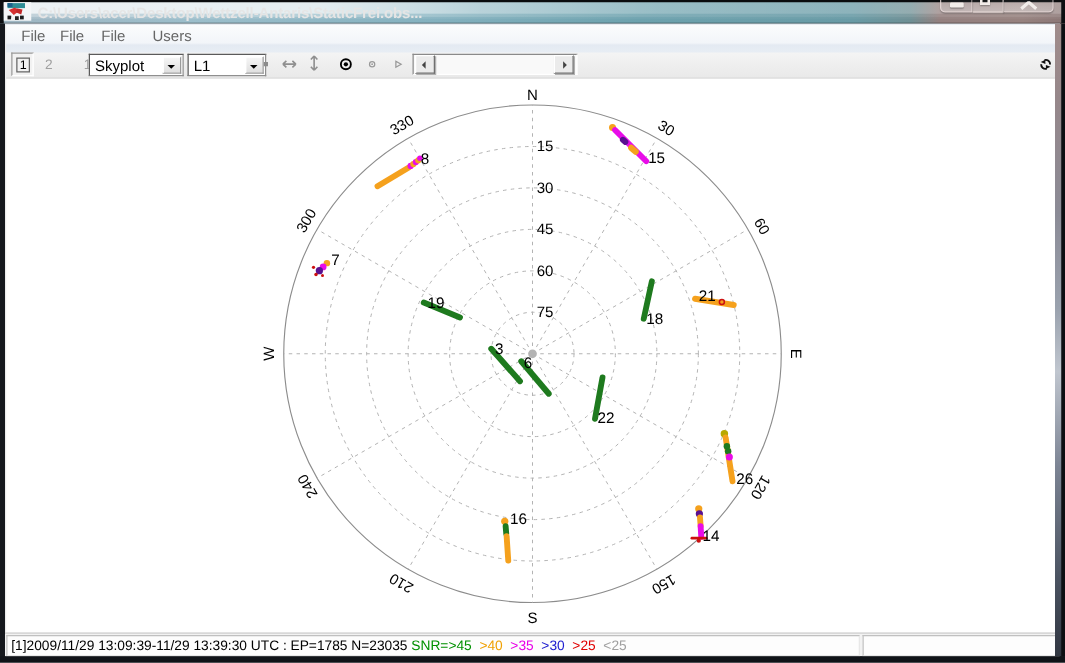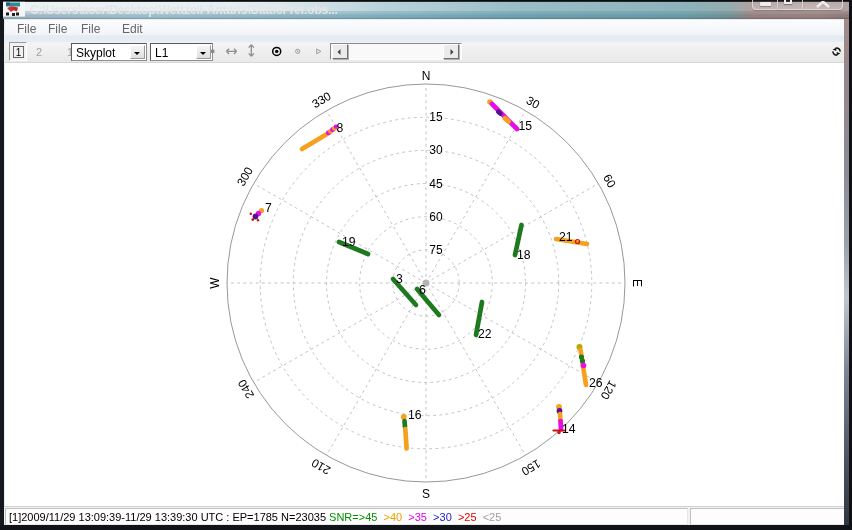--- a/index.html
+++ b/index.html
@@ -104,21 +104,21 @@
           <path d="M1 6 L7 0.8 L13 6" fill="none" stroke="#f2ece9" stroke-width="2.6"></path>
         </svg>
       </div>
     </div>
   </div>
   <div id="client"></div>
   <div id="menubar">
     <span style="left:12px;">File</span>
     <span style="left:43px;">File</span>
     <span style="left:76px;">File</span>
-    <span style="left:117px;">Edit</span>
+    <span style="left:117px;">Users</span>
   </div>
   <div id="toolbar">
     <div id="btn1">
         <div class="inner">1</div>
       </div>
     <span class="tbtxt" style="left:31px;">2</span>
     <span class="tbtxt" style="left:62px;">1:2</span>
     <div class="combo" style="left:66px; width:76px;">
         <div class="ctext">Skyplot</div>
         <div class="cbtn">

